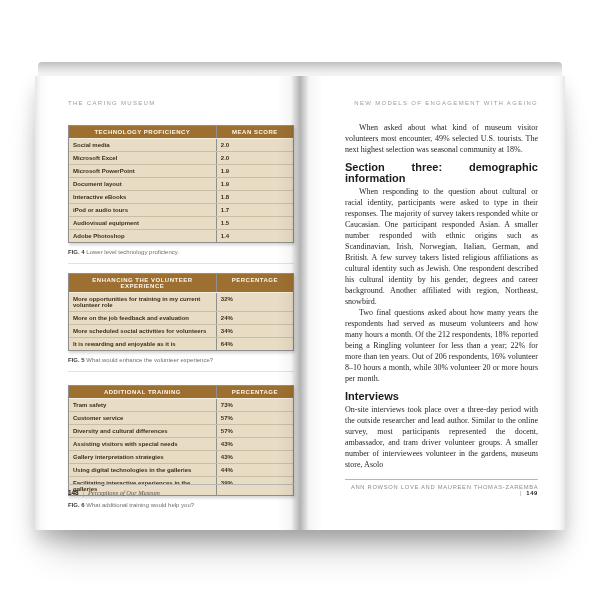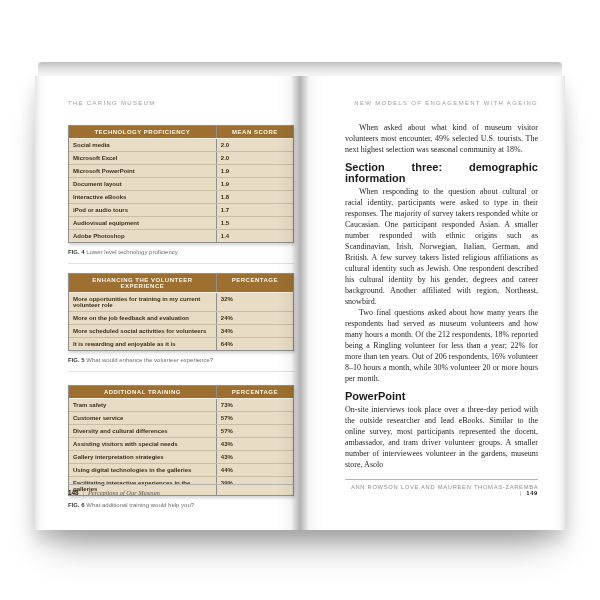--- a/index.html
+++ b/index.html
@@ -200,22 +200,22 @@
       </div>
 
       <div class="page right">
         <div class="page-inner pr">
           <div class="running-head rh-right">NEW MODELS OF ENGAGEMENT WITH AGEING</div>
           <div class="body-text">
             <p class="indent">When asked about what kind of museum visitor volunteers most encounter, 49% selected U.S. tourists. The next highest selection was seasonal community at 18%.</p>
             <div class="subhead">Section three: demographic information</div>
             <p class="indent">When responding to the question about cultural or racial identity, participants were asked to type in their responses. The majority of survey takers responded white or Caucasian. One participant responded Asian. A smaller number responded with ethnic origins such as Scandinavian, Irish, Norwegian, Italian, German, and British. A few survey takers listed religious affiliations as cultural identity such as Jewish. One respondent described his cultural identity by his gender, degrees and career background. Another affiliated with region, Northeast, snowbird.</p>
             <p class="indent">Two final questions asked about how many years the respondents had served as museum volunteers and how many hours a month. Of the 212 respondents, 18% reported being a Ringling volunteer for less than a year; 22% for more than ten years. Out of 206 respondents, 16% volunteer 8–10 hours a month, while 30% volunteer 20 or more hours per month.</p>
-            <div class="subhead">PowerPoint</div>
-            <p>On-site interviews took place over a three-day period with the outside researcher and lead eBooks. Similar to the online survey, most participants represented the docent, ambassador, and tram driver volunteer groups. A smaller number of interviewees volunteer in the gardens, museum store, Asolo</p>
+            <div class="subhead">Interviews</div>
+            <p>On-site interviews took place over a three-day period with the outside researcher and lead author. Similar to the online survey, most participants represented the docent, ambassador, and tram driver volunteer groups. A smaller number of interviewees volunteer in the gardens, museum store, Asolo</p>
           </div>
         </div>
 
         <div class="footer fr">
           <div class="footer-rule"></div>
           <div class="footer-line right">
             <span>ANN ROWSON LOVE AND MAUREEN THOMAS-ZAREMBA</span>
             <span class="sep">|</span>
             <span class="pnum">149</span>
           </div>

